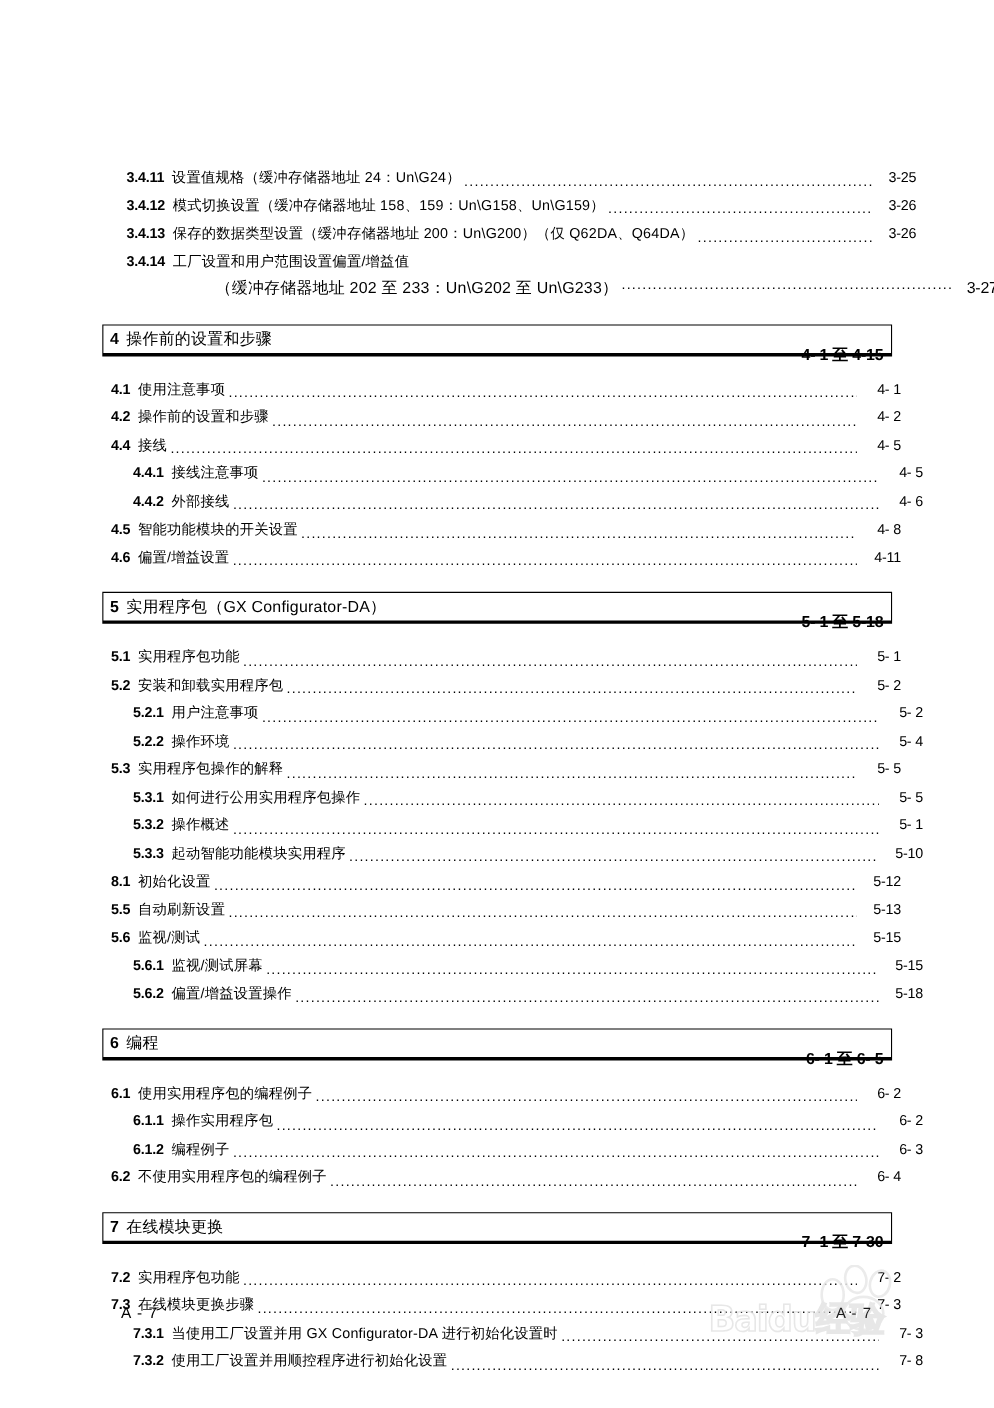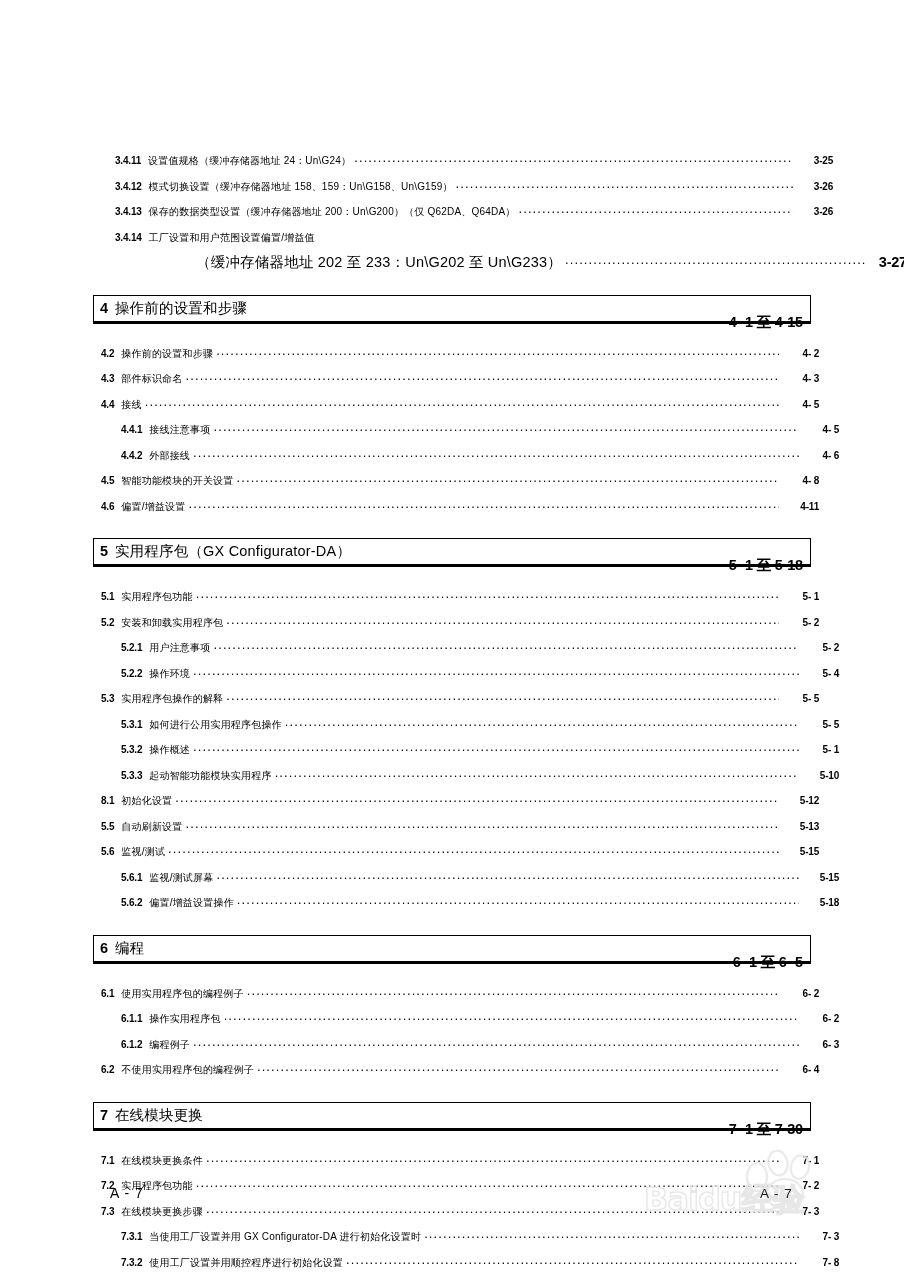--- a/index.html
+++ b/index.html
@@ -22,24 +22,24 @@
   .content {
     position: absolute;
     left: 93px;
     top: 148px;
     width: 718px;
   }
 
   
   .toc-row {
     display: flex;
-    align-items: center;
+    align-items: flex-end;
     width: 100%;
     line-height: 25.5px;
-    font-size: 10px;
+    font-size: 13px;
     white-space: nowrap;
   }
   .toc-num {
     font-weight: bold;
     flex: 0 0 auto;
     letter-spacing: -0.2px;
   }
   .toc-title {
     flex: 0 0 auto;
     padding-left: 7px;
@@ -57,21 +57,21 @@
     letter-spacing: 1.1px;
     color: #000;
   }
   .toc-dots::after {
     content: "......................................................................................................................................................................";
     display: block;
     white-space: nowrap;
   }
   .toc-page {
     flex: 0 0 auto;
-    font-weight: bold;
+    font-weight: normal;
     text-align: right;
     min-width: 38px;
     letter-spacing: -0.2px;
   }
 
   
   .lvl-sub3 { padding-left: 22px; }     
   .lvl-sec  { padding-left: 8px; }      
   .lvl-sub  { padding-left: 28px; }     
 
@@ -197,30 +197,30 @@
         <div class="gap-before-bar"></div>
         <div class="chapter-bar">
           <div class="chapter-left">
             <span class="chapter-no">4</span>
             <span class="chapter-name">操作前的设置和步骤</span>
           </div>
           <div class="chapter-range">4- 1 至 4-15</div>
         </div>
         <div class="gap-after-bar"></div>
         <div class="toc-row lvl-sec">
+          <span class="toc-num">4.1</span>
+          <span class="toc-title">使用注意事项</span>
+          <span class="toc-dots"></span>
+          <span class="toc-page">4- 1</span>
+        </div>
+        <div class="toc-row lvl-sec">
           <span class="toc-num">4.2</span>
           <span class="toc-title">操作前的设置和步骤</span>
           <span class="toc-dots"></span>
           <span class="toc-page">4- 2</span>
-        </div>
-        <div class="toc-row lvl-sec">
-          <span class="toc-num">4.3</span>
-          <span class="toc-title">部件标识命名</span>
-          <span class="toc-dots"></span>
-          <span class="toc-page">4- 3</span>
         </div>
         <div class="toc-row lvl-sec">
           <span class="toc-num">4.4</span>
           <span class="toc-title">接线</span>
           <span class="toc-dots"></span>
           <span class="toc-page">4- 5</span>
         </div>
         <div class="toc-row lvl-sub">
           <span class="toc-num">4.4.1</span>
           <span class="toc-title">接线注意事项</span>
@@ -367,26 +367,20 @@
         </div>
         <div class="gap-before-bar"></div>
         <div class="chapter-bar">
           <div class="chapter-left">
             <span class="chapter-no">7</span>
             <span class="chapter-name">在线模块更换</span>
           </div>
           <div class="chapter-range">7- 1 至 7-30</div>
         </div>
         <div class="gap-after-bar"></div>
-        <div class="toc-row lvl-sec">
-          <span class="toc-num">7.1</span>
-          <span class="toc-title">在线模块更换条件</span>
-          <span class="toc-dots"></span>
-          <span class="toc-page">7- 1</span>
-        </div>
         <div class="toc-row lvl-sec">
           <span class="toc-num">7.2</span>
           <span class="toc-title">实用程序包功能</span>
           <span class="toc-dots"></span>
           <span class="toc-page">7- 2</span>
         </div>
         <div class="toc-row lvl-sec">
           <span class="toc-num">7.3</span>
           <span class="toc-title">在线模块更换步骤</span>
           <span class="toc-dots"></span>

